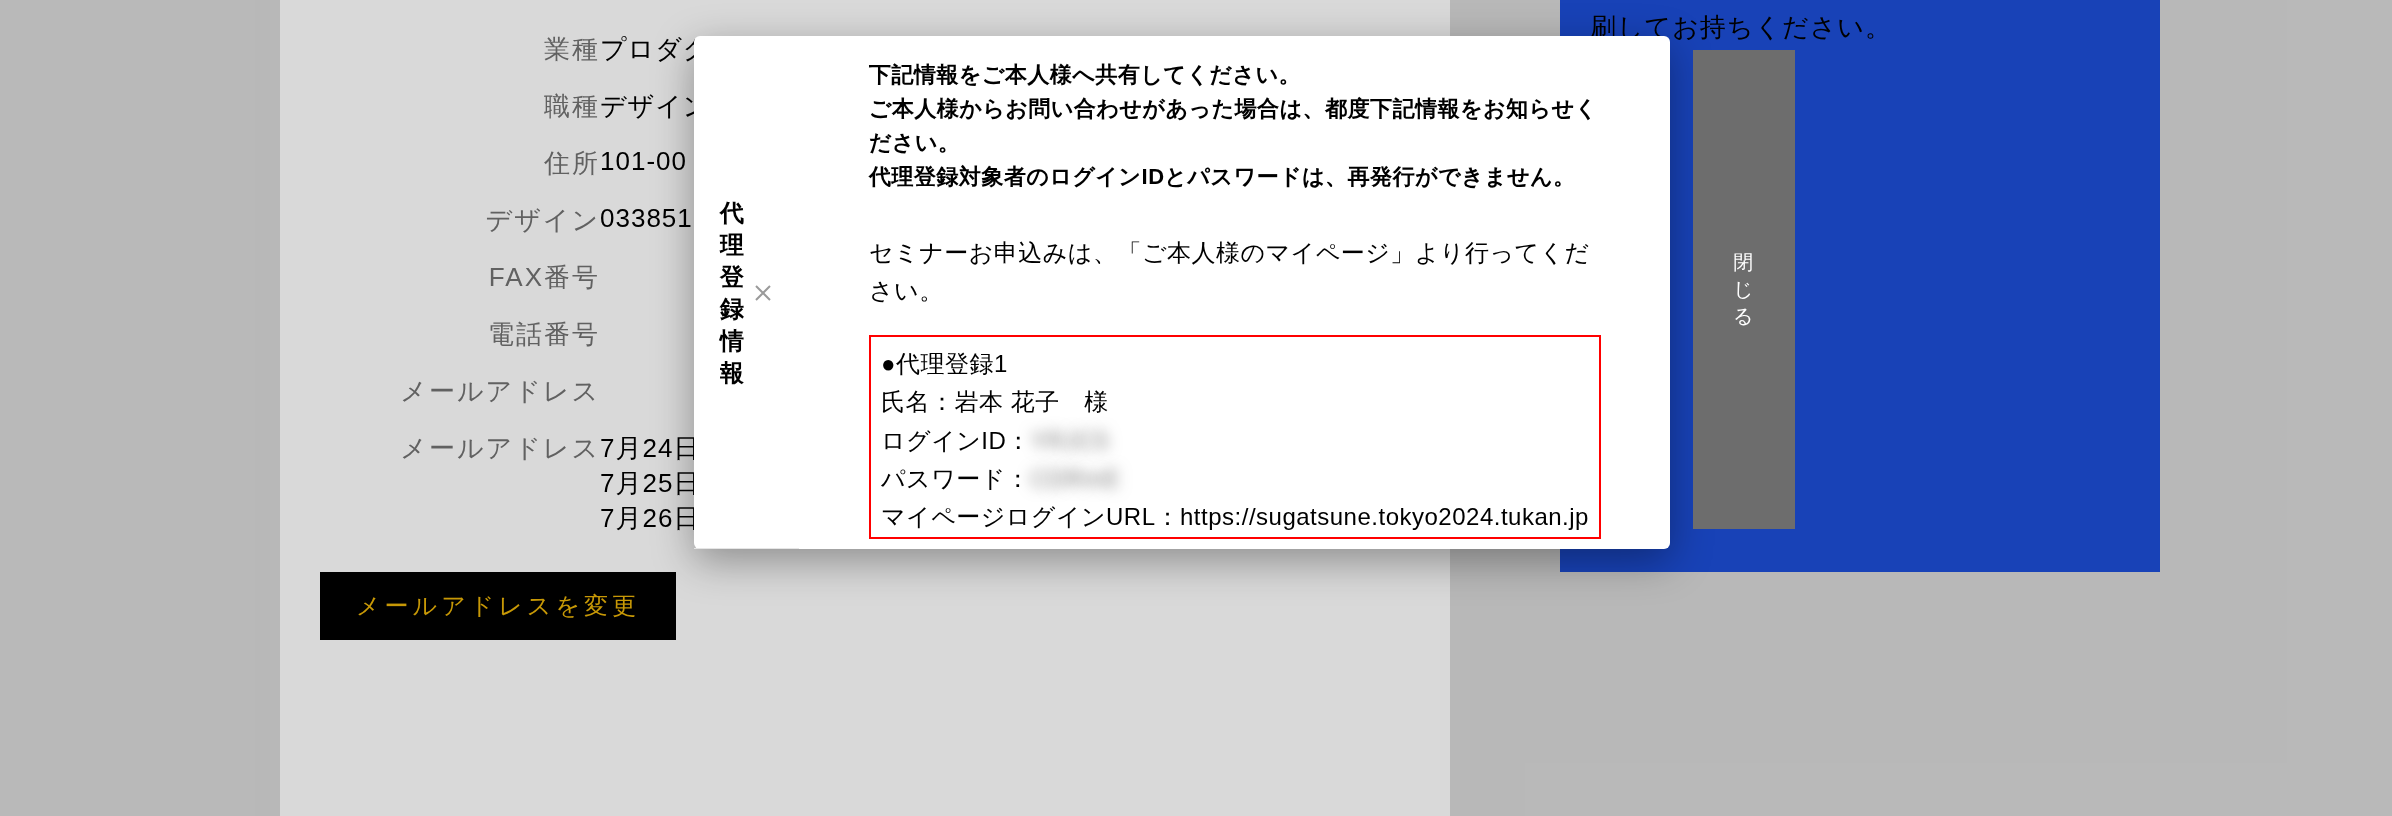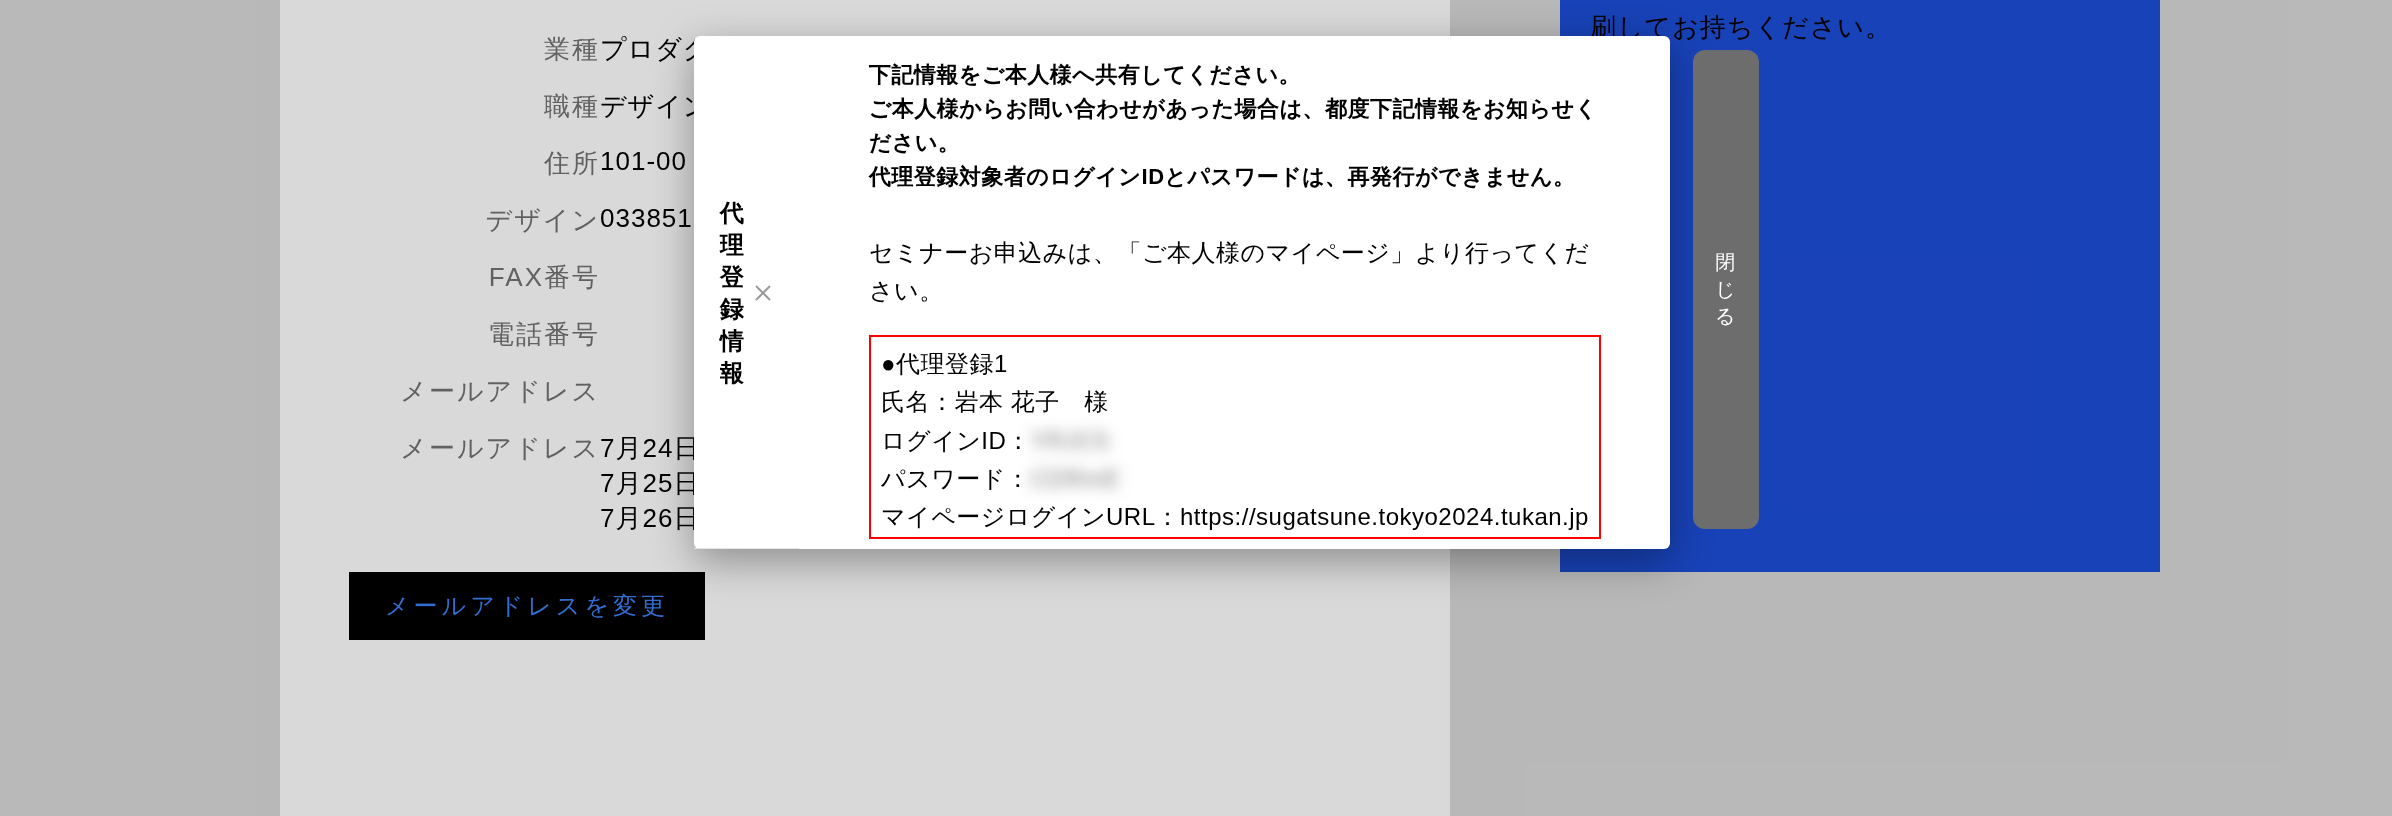--- a/index.html
+++ b/index.html
@@ -38,26 +38,25 @@
     .row .val {
       flex:1;
       color:#000;
       font-size:26px;
       letter-spacing:1px;
       white-space:pre-line;
     }
     .email-btn {
       display:inline-block;
       background:#000;
-      color:#3b82f6;
+      color:#eab308;
       font-size:24px;
       letter-spacing:4px;
       padding:18px 36px;
       margin-top:14px;
-      margin-left:29px;
     }
     .panel-right {
       position:absolute;
       left:1560px;
       top:0;
       width:600px;
       height:572px;
       background:#1d4ed8;
       padding:10px 30px;
       font-size:26px;
@@ -123,22 +122,22 @@
     }
     .modal-foot {
       display:flex;
       justify-content:flex-end;
       padding:14px 22px 20px;
     }
     .close-btn {
       background:#6d6d6d;
       color:#fff;
       border:none;
-      border-radius:12px;
-      padding:10px 22px;
+      border-radius:0;
+      padding:10px 40px;
       font-size:20px;
       letter-spacing:2px;
       cursor:pointer;
     }
   </style>
 </head>
 <body>
 
 <div class="page">
   <div class="panel-left">

